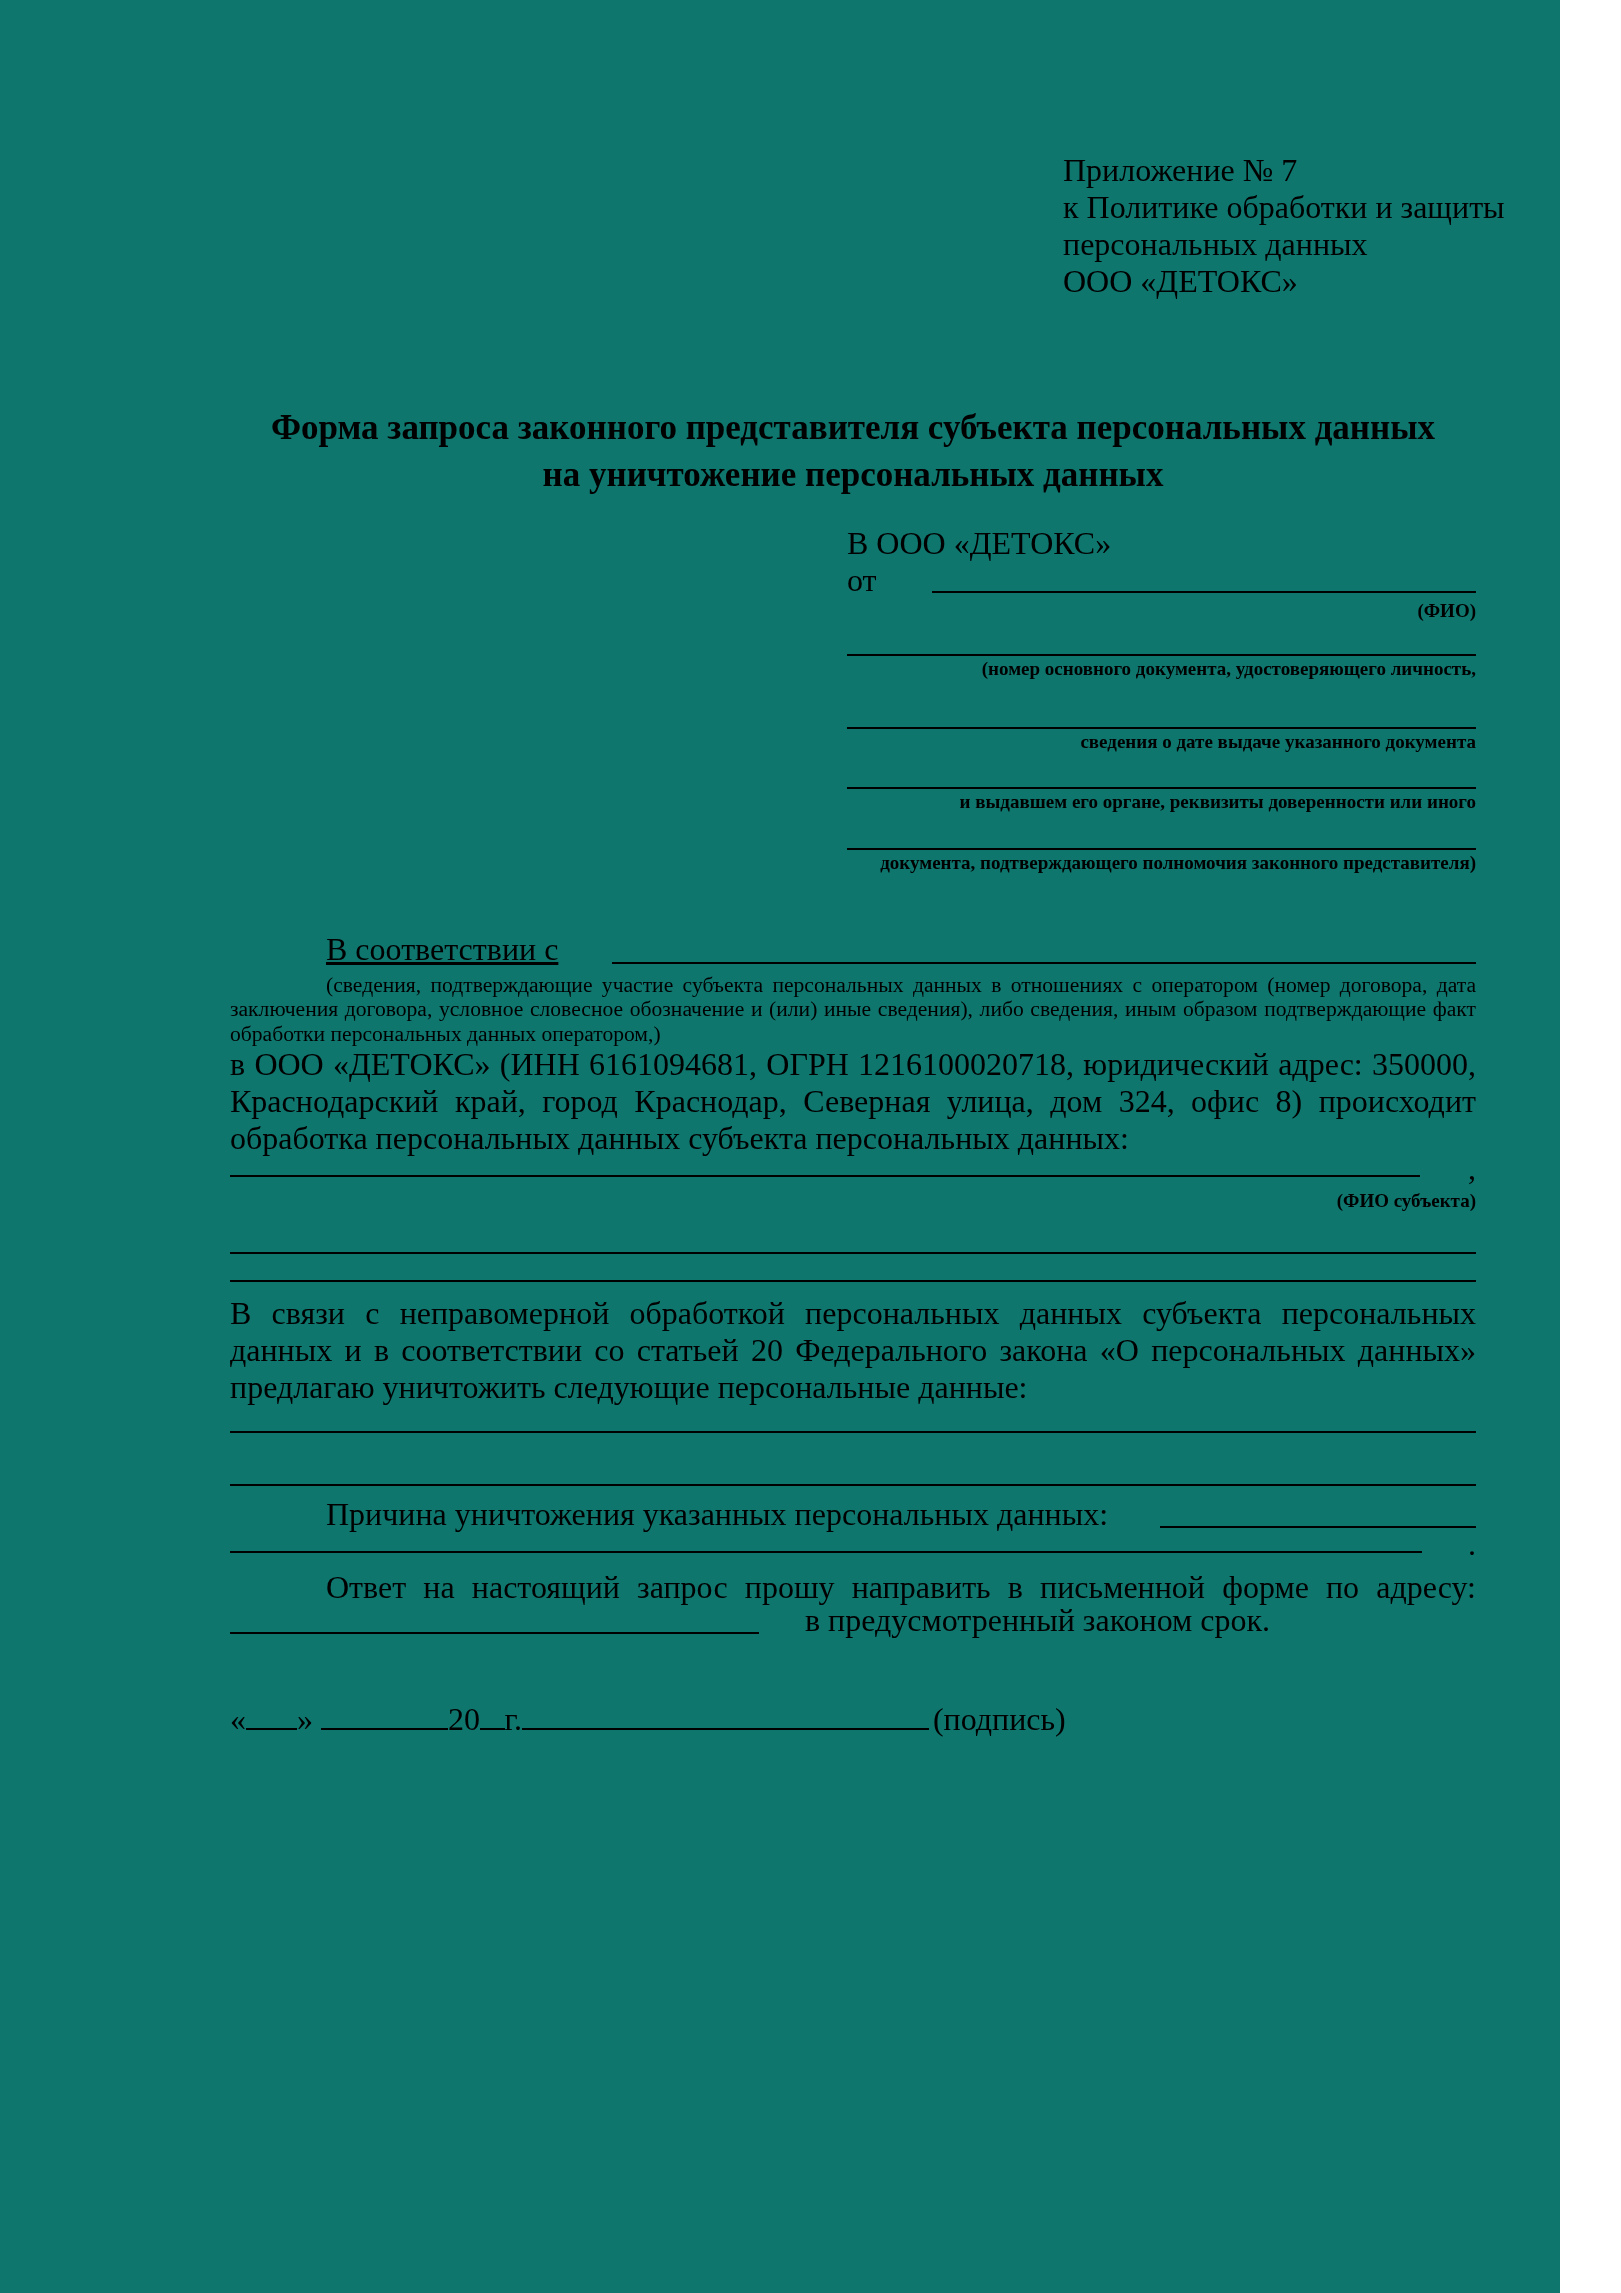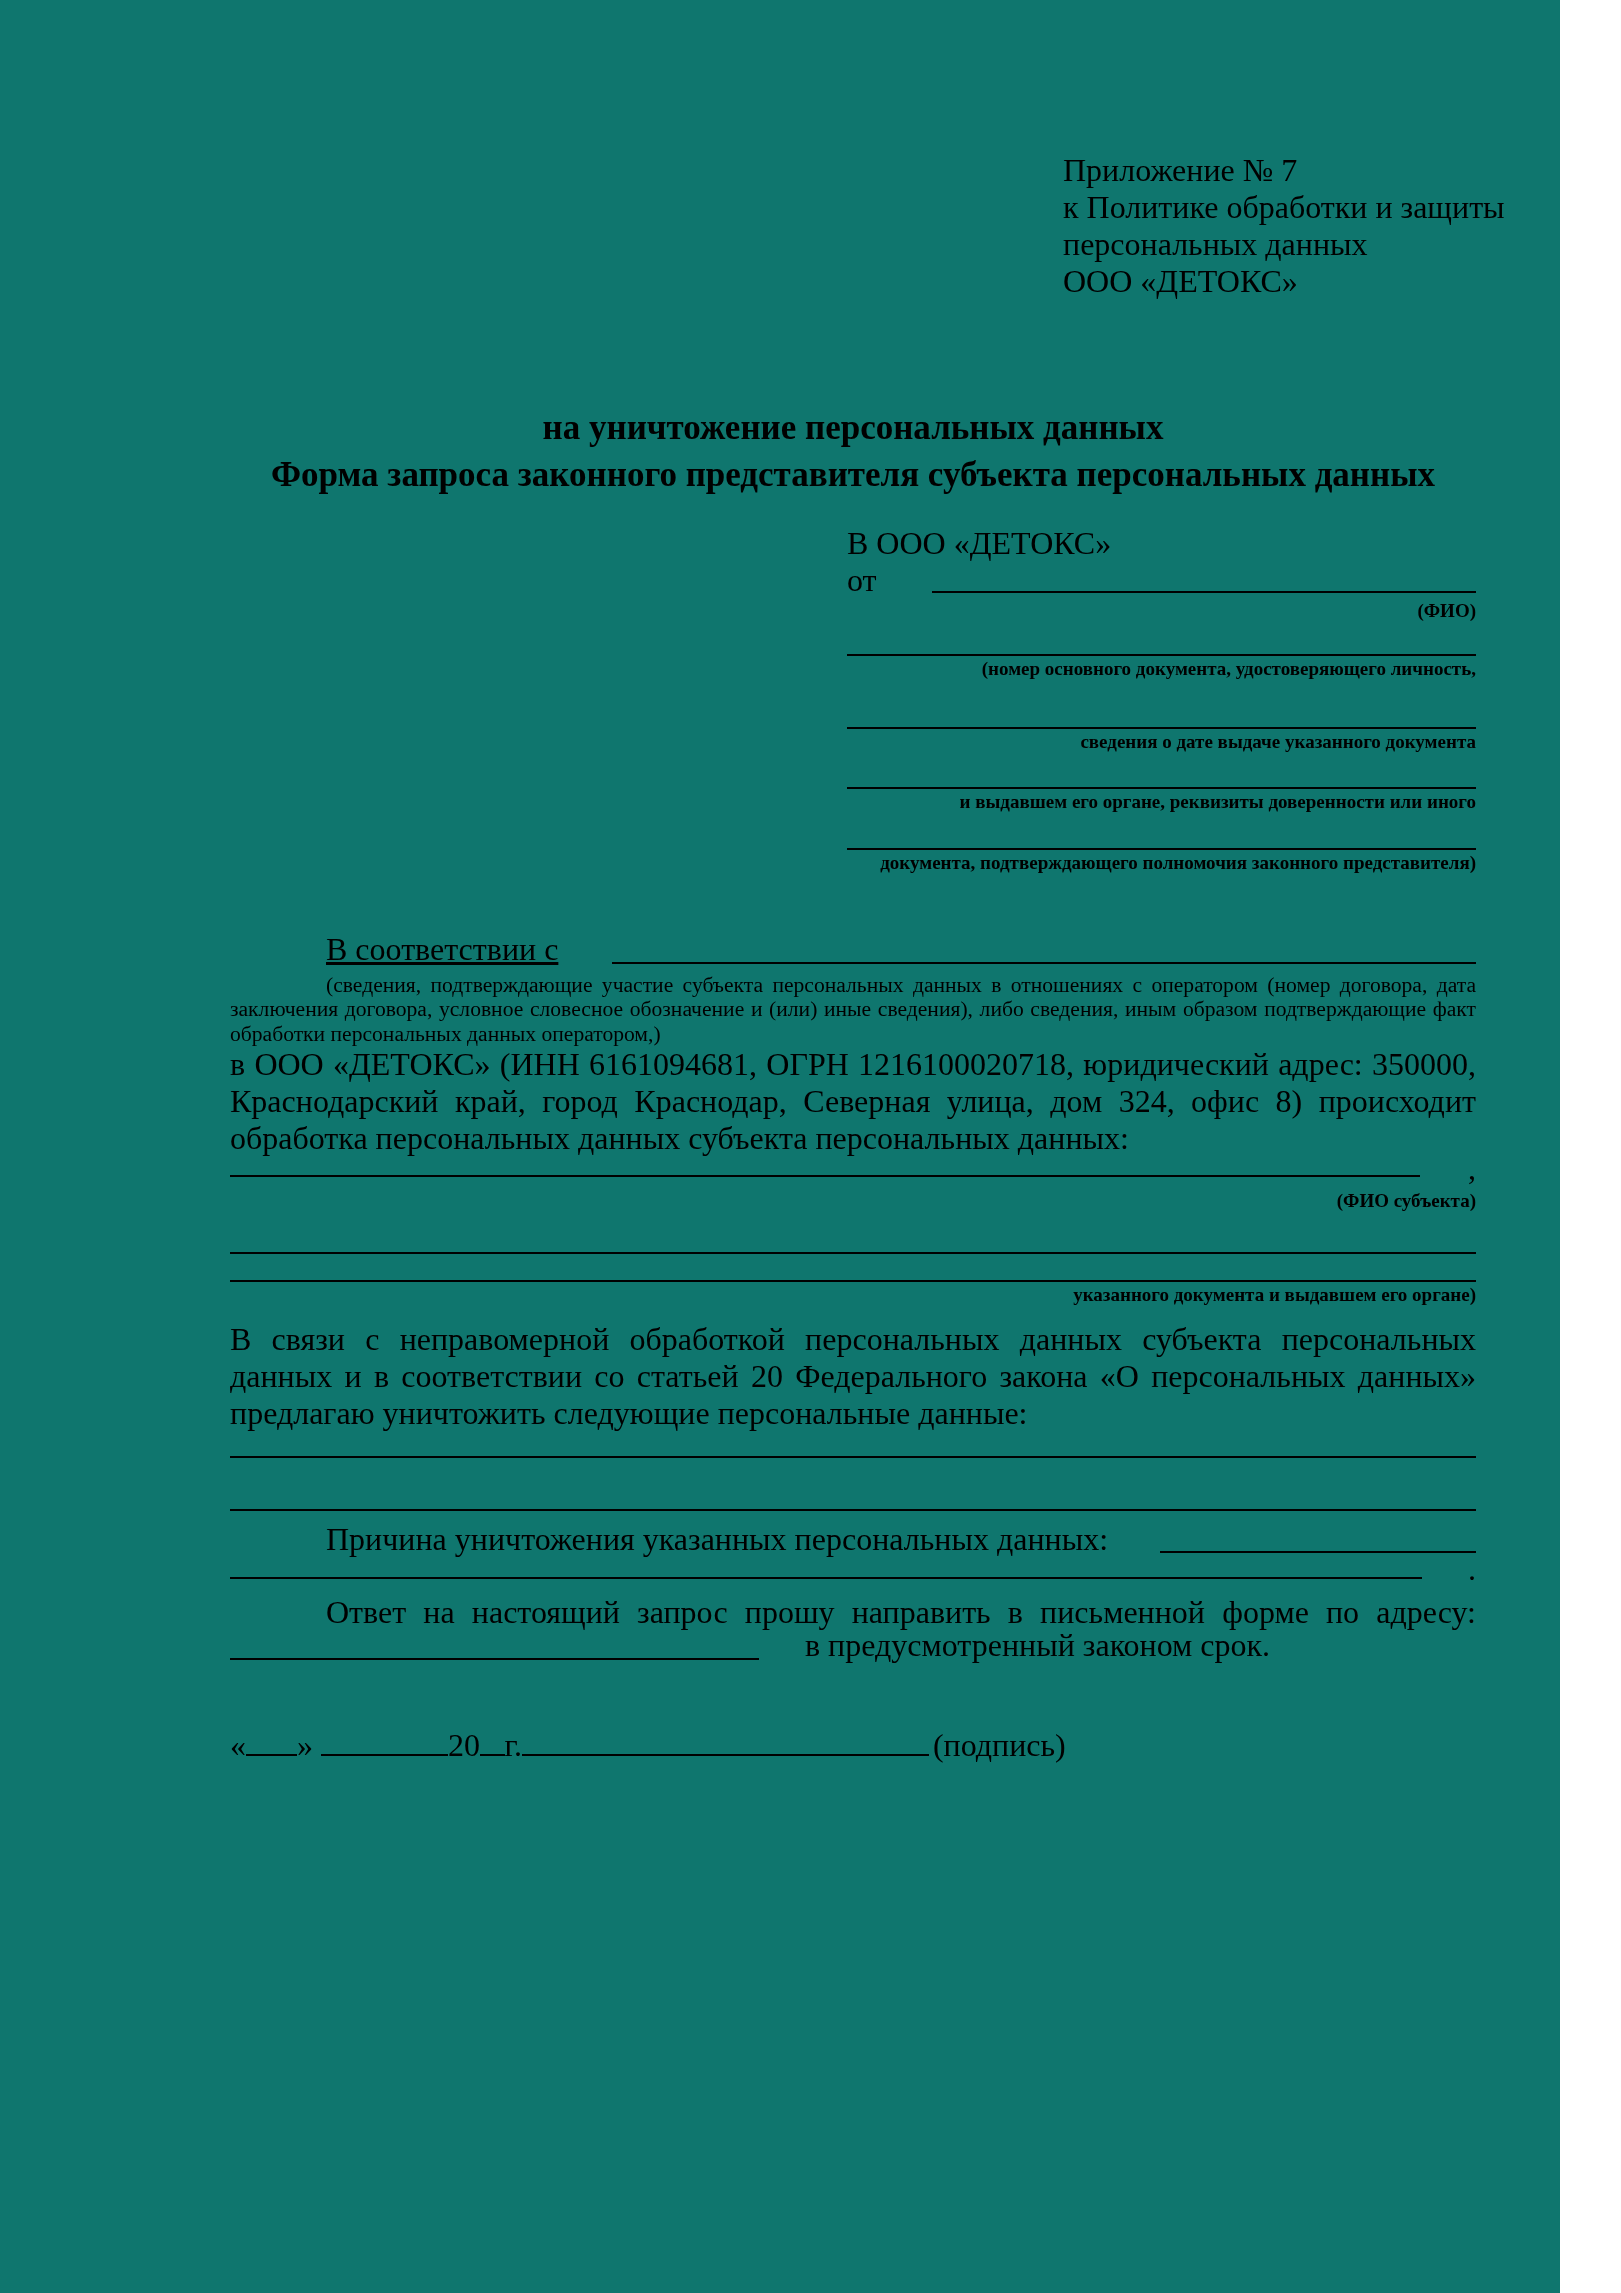--- a/index.html
+++ b/index.html
@@ -132,22 +132,22 @@
   <div class="content">
 
     <div class="appendix">
       <div class="nowrap">Приложение № 7</div>
       <div class="nowrap">к Политике обработки и защиты</div>
       <div class="nowrap">персональных данных</div>
       <div class="nowrap">ООО «ДЕТОКС»</div>
     </div>
 
     <div class="doc-title">
+      <div class="nowrap">Форма запроса законного представителя субъекта персональных данных</div>
       <div class="nowrap">на уничтожение персональных данных</div>
-      <div class="nowrap">Форма запроса законного представителя субъекта персональных данных</div>
     </div>
 
     <div class="addressee">
       <div class="addr-to nowrap">В ООО «ДЕТОКС»</div>
       <div class="flex-row from-row">
         <span class="label">от</span>
         <span class="ufill"></span>
       </div>
       <div class="cap">(ФИО)</div>
       <div class="blank h32"></div>
@@ -168,21 +168,20 @@
 
     <div class="body-para op-para">в ООО «ДЕТОКС» (ИНН 6161094681, ОГРН 1216100020718, юридический адрес: 350000, Краснодарский край, город Краснодар, Северная улица, дом 324, офис 8) происходит обработка персональных данных субъекта персональных данных:</div>
 
     <div class="flex-row comma-row">
       <span class="ufill tight"></span>
       <span class="tail">,</span>
     </div>
     <div class="cap pt8">(ФИО субъекта)</div>
     <div class="blank h40"></div>
     <div class="blank h26"></div>
-    <div class="cap">указанного документа и выдавшем его органе)</div>
 
     <div class="body-para req-para">В связи с неправомерной обработкой персональных данных субъекта персональных данных и в соответствии со статьей 20 Федерального закона «О персональных данных» предлагаю уничтожить следующие персональные данные:</div>
 
     <div class="blank h25"></div>
     <div class="blank h52"></div>
 
     <div class="flex-row reason-row">
       <span class="label">Причина уничтожения указанных персональных данных:</span>
       <span class="ufill"></span>
     </div>

